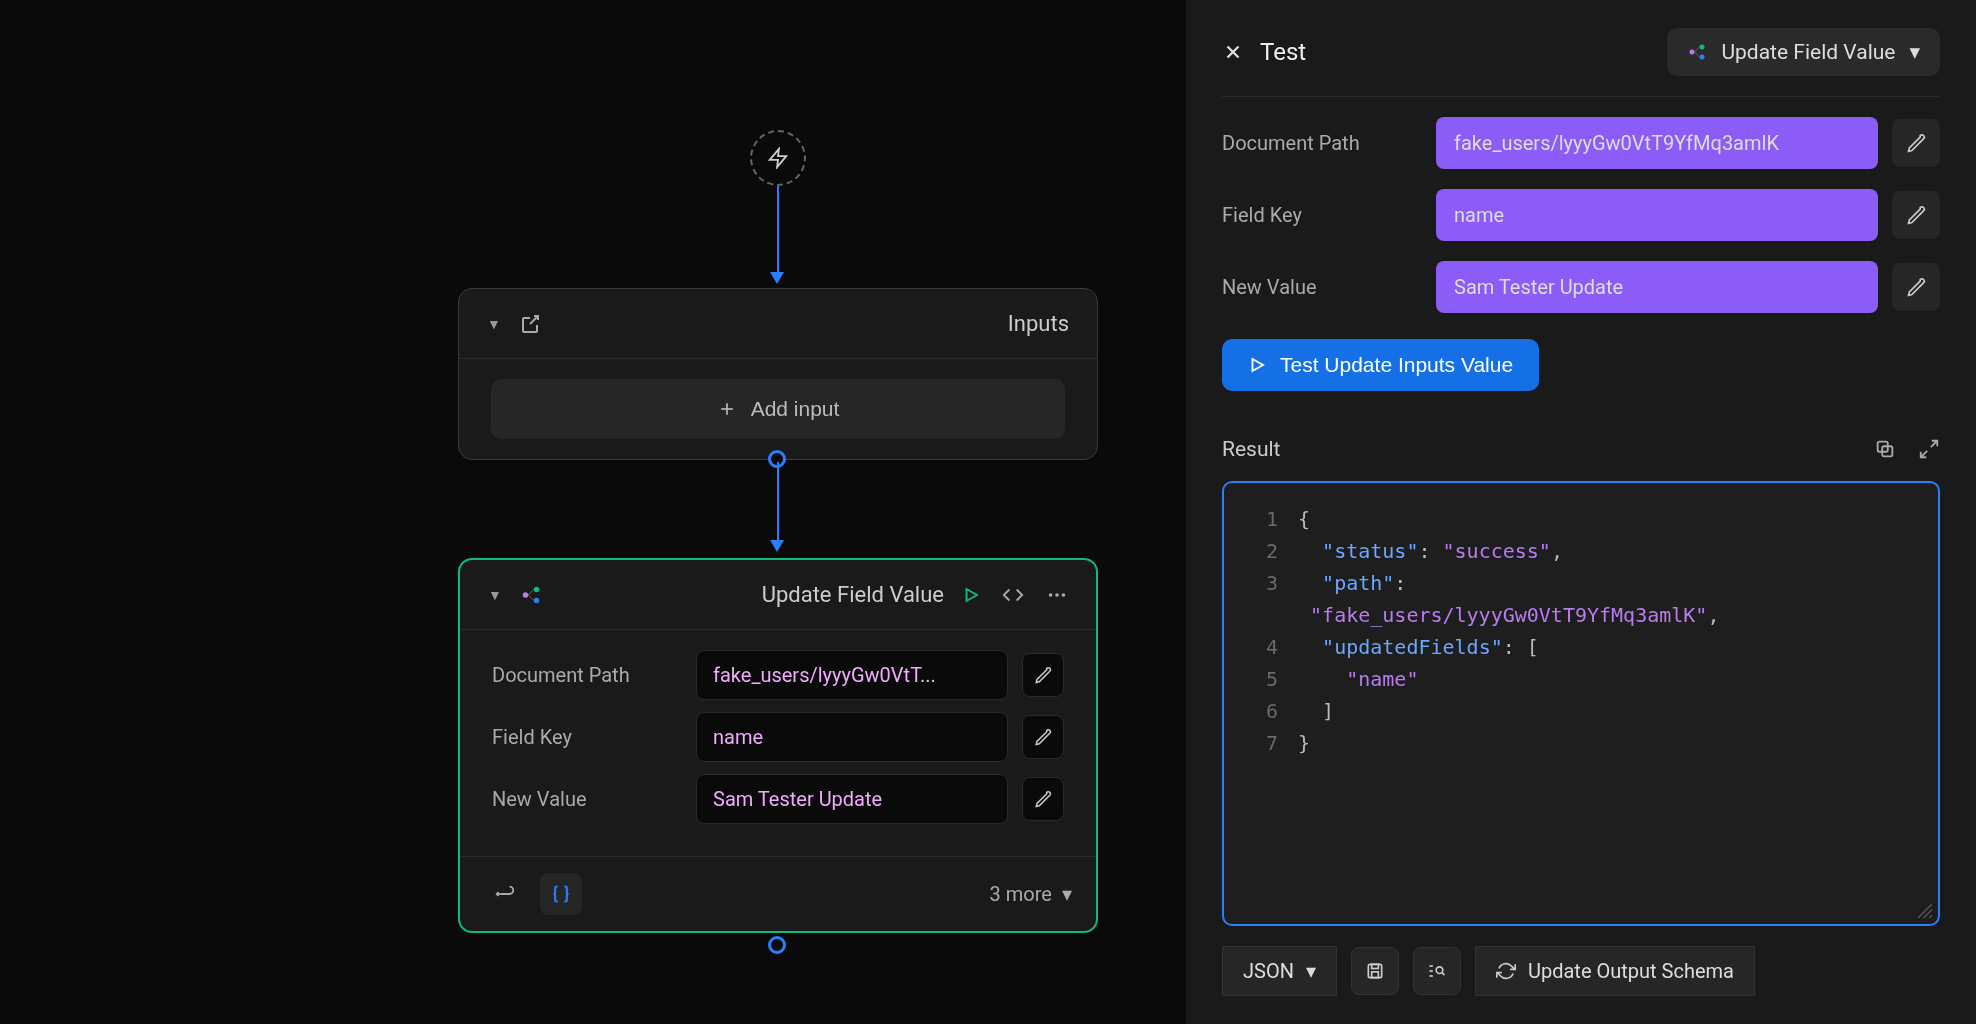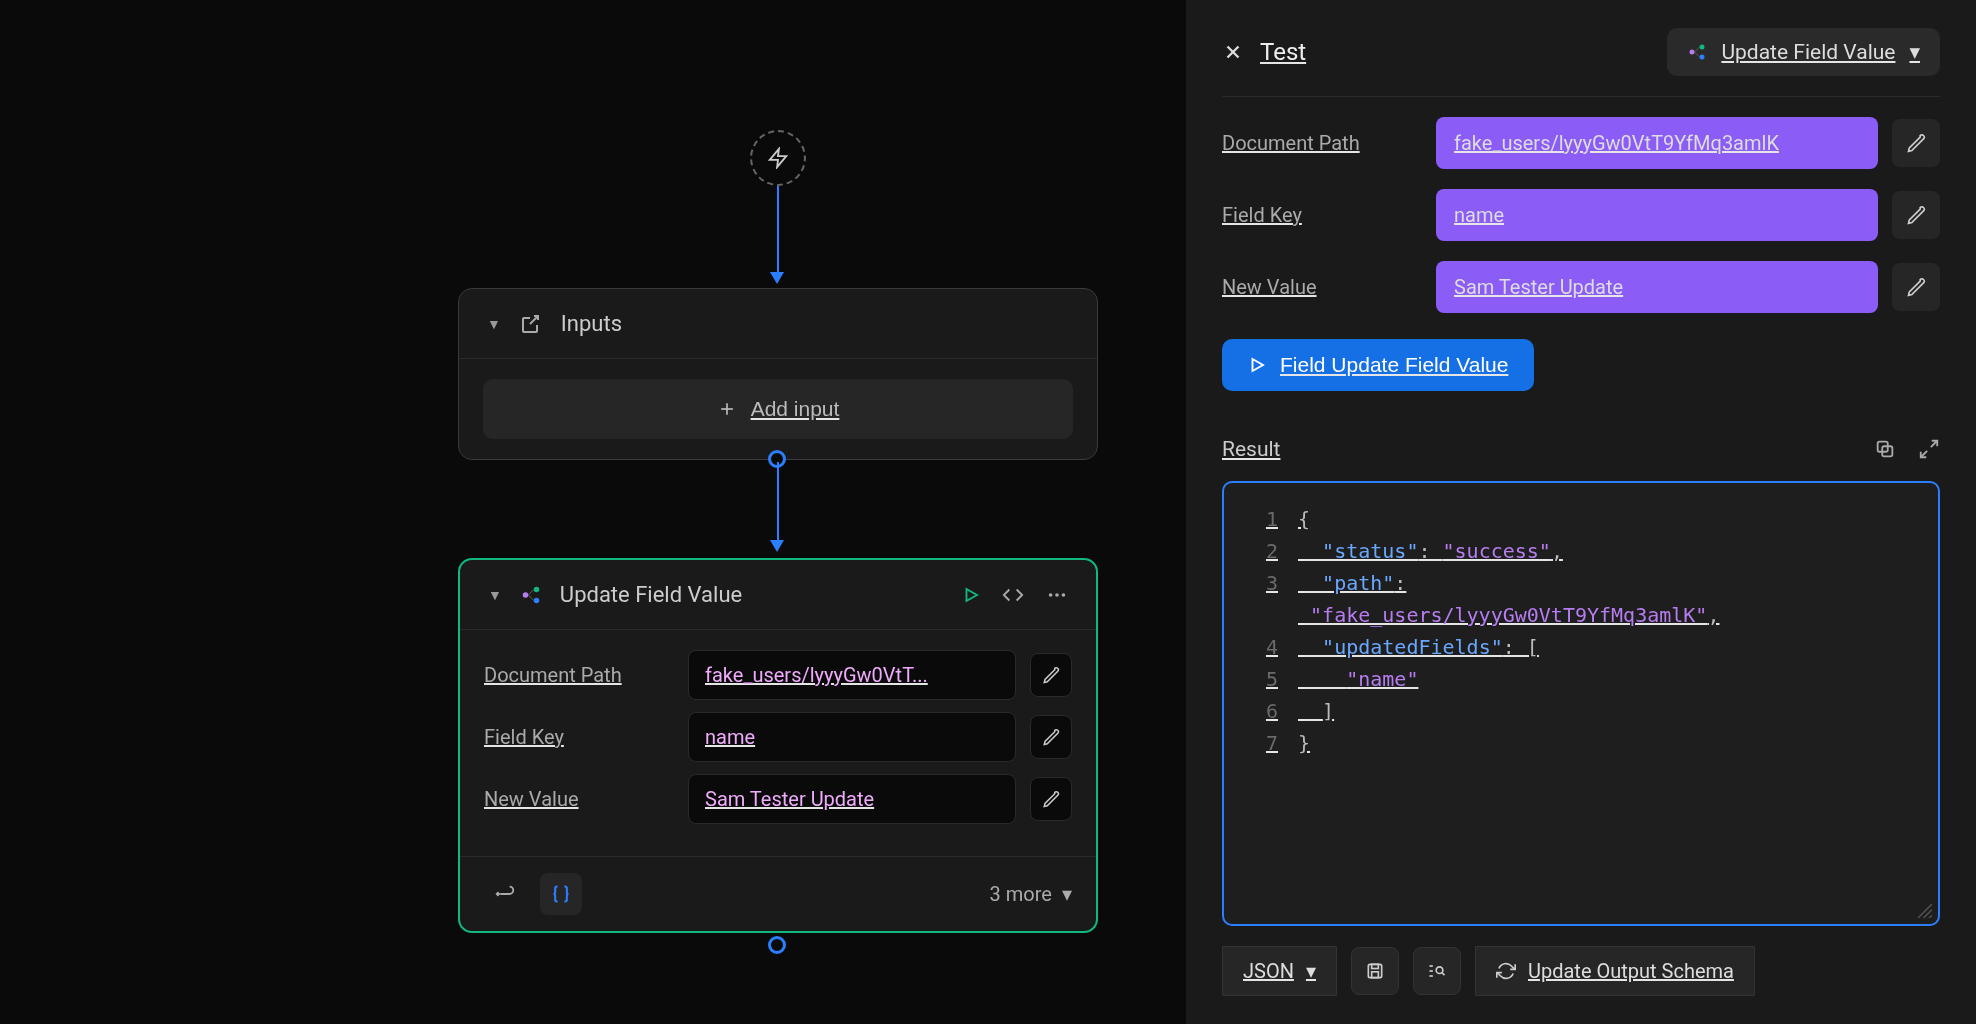--- a/index.html
+++ b/index.html
@@ -58,25 +58,25 @@
 }
 .node.active { border: 2px solid #10b981; }
 .node-header {
   display: flex;
   align-items: center;
   padding: 22px 28px;
   gap: 18px;
   border-bottom: 1px solid #2a2a2a;
 }
 .node-header .chev { color: #999; font-size: 14px; }
-.node-title { font-size: 22px; color: #ccc; flex: 1; font-weight: 400;}
+.node-title { font-size: 22px; color: #ccc; flex: 1; font-weight: 400; text-align: right;}
 .node-actions { display: flex; gap: 22px; align-items: center; }
 .node-actions .ico { color: #888; cursor: pointer; }
 .node-actions .ico.play { color: #10b981; }
-.node-body { padding: 20px 24px; text-decoration: underline; }
+.node-body { padding: 20px 32px; }
 .add-input-btn {
   width: calc(100% - 0px);
   background: #262626;
   border: none;
   color: #bbb;
   font-size: 21px;
   padding: 18px;
   border-radius: 10px;
   display: flex;
   align-items: center;
@@ -131,21 +131,20 @@
 
 
 .sidebar {
   width: 790px;
   background: #1a1a1a;
   padding: 28px 36px;
   display: flex;
   flex-direction: column;
   gap: 20px;
   overflow: hidden;
-  text-decoration: underline;
 }
 .sb-header { display: flex; align-items: center; justify-content: space-between; }
 .sb-title-group { display: flex; align-items: center; gap: 16px; }
 .sb-close { color: #ccc; cursor: pointer; }
 .sb-title { font-size: 24px; color: #eee; }
 .sb-action-pill {
   background: #2a2a2a;
   border-radius: 10px;
   padding: 12px 20px;
   display: flex; align-items: center; gap: 14px;
@@ -401,21 +400,21 @@
         <svg width="20" height="20" viewBox="0 0 24 24" fill="none" stroke="#ccc" stroke-width="2">
           <path d="M17 3a2.8 2.8 0 0 1 4 4L7 21l-4 1 1-4 13-13z"></path>
         </svg>
       </button>
   </div>
 
   <button class="test-btn">
     <svg width="18" height="18" viewBox="0 0 24 24" fill="none" stroke="#fff" stroke-width="2.5">
         <polygon points="6 4 20 12 6 20 6 4"></polygon>
       </svg>
-    <span>Field Update Field Value</span>
+    <span>Test Update Inputs Value</span>
   </button>
 
   <div class="result-header">
     <span class="result-label">Result</span>
     <div class="result-icons">
       <span>
           <svg width="22" height="22" viewBox="0 0 24 24" fill="none" stroke="#aaa" stroke-width="2">
             <rect x="9" y="9" width="11" height="11" rx="2"></rect>
             <rect x="4" y="4" width="11" height="11" rx="2"></rect>
           </svg>

